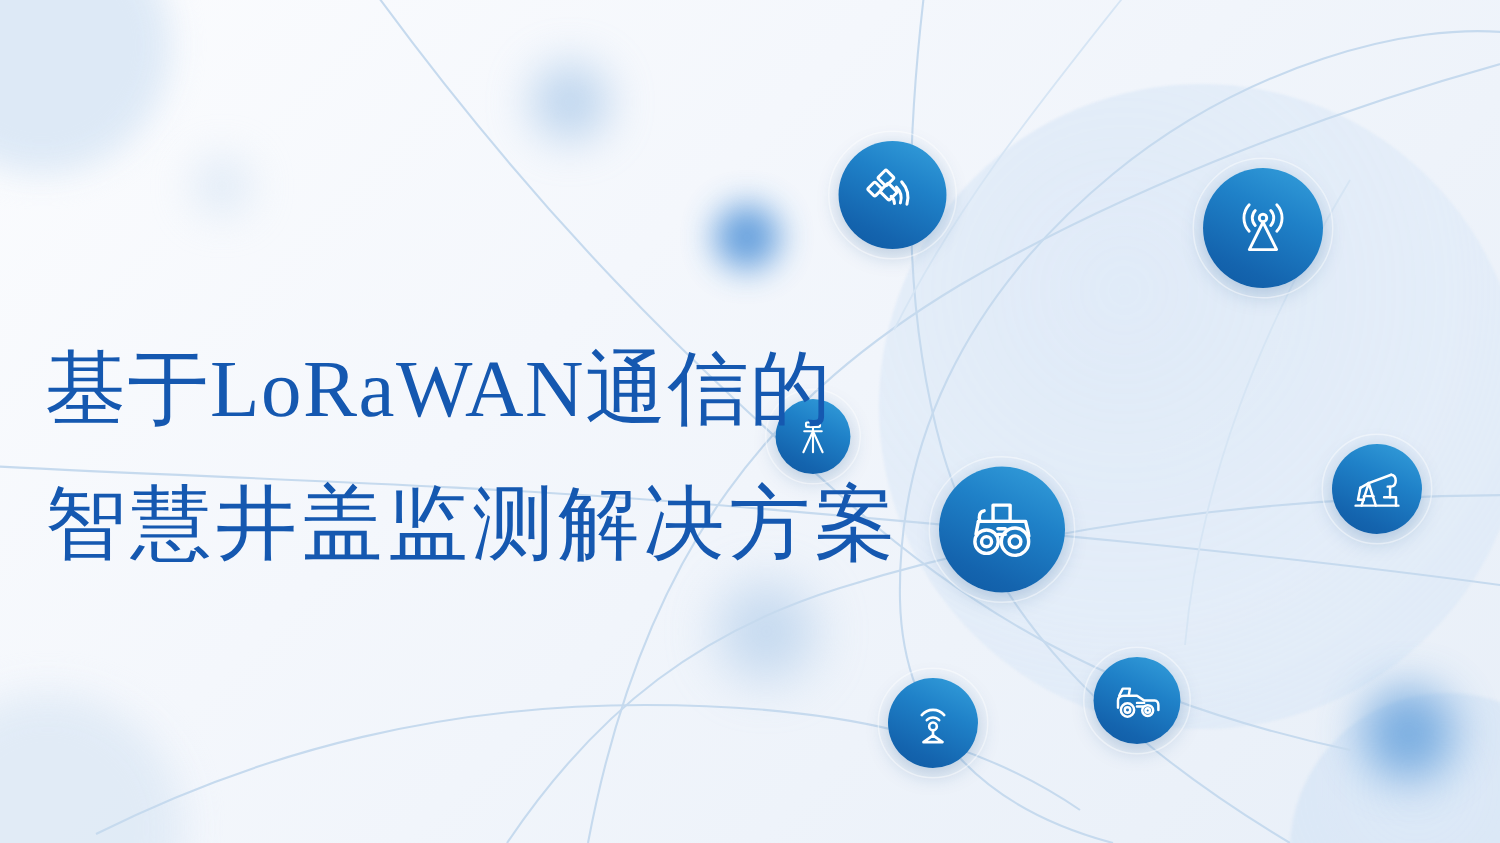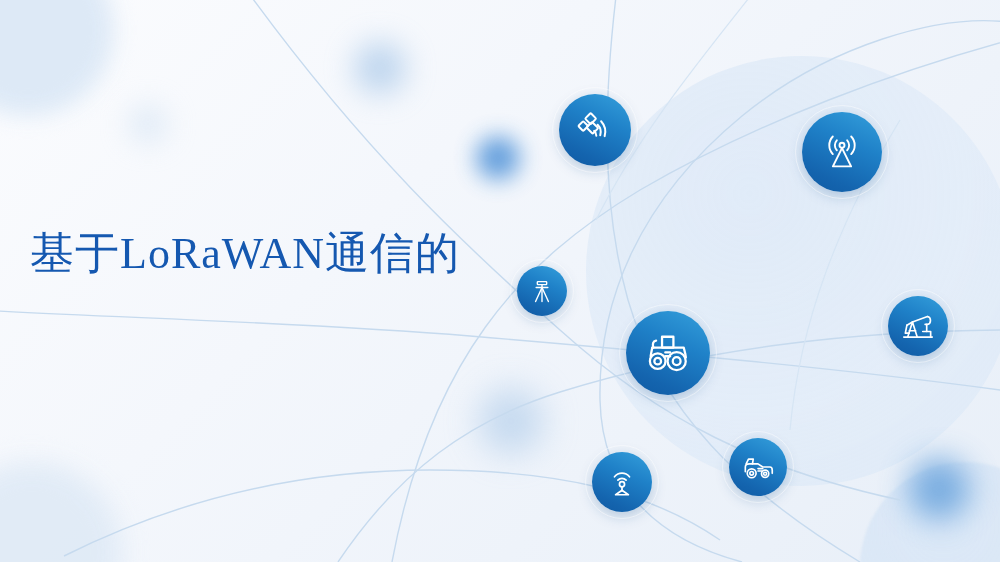--- a/index.html
+++ b/index.html
@@ -102,21 +102,21 @@
   
   .title-block {
     position: absolute;
     left: 30px;
     top: 232px;
     z-index: 6;
   }
   .title-line {
     color: #1558b0;
     font-family: "Liberation Serif", serif;
-    font-size: 44px;
+    font-size: 54px;
     font-weight: 400;
     line-height: 1;
     letter-spacing: 1px;
     white-space: nowrap;
   }
   .title-line.l1 { margin-bottom: 36px; }
   .title-line.l2 { letter-spacing: 3px; }
 
   
   .node {
@@ -165,20 +165,21 @@
       <path d="M 64 556 C 180 498, 300 470, 430 470 C 560 470, 650 492, 720 540"></path>
     </g>
     <g fill="none" stroke="#d6e5f4" stroke-width="1.2">
       <path d="M 760 -16 C 700 60, 640 132, 596 220"></path>
       <path d="M 900 120 C 840 220, 800 320, 790 430"></path>
     </g>
   </svg>
 
   <div class="title-block">
     <div class="title-line l1">基于LoRaWAN通信的</div>
+    <div class="title-line l2">智慧井盖监测解决方案</div>
   </div>
 
   <div class="node" style="left:559px; top:94px; width:72px; height:72px;">
     <span class="ring"></span>
     <svg width="42" height="42" viewBox="0 0 48 48">
       <g fill="none" stroke="#ffffff" stroke-width="2.3" stroke-linecap="round" stroke-linejoin="round">
         <rect x="14.5" y="6.5" width="9" height="9" rx="1.2" transform="rotate(45 19 11)"></rect>
         <rect x="6.5" y="15.5" width="8" height="8" rx="1.2" transform="rotate(45 10.5 19.5)"></rect>
         <rect x="16" y="17" width="10" height="9" rx="1.2" transform="rotate(45 21 21.5)"></rect>
         <path d="M 27 18 A 12 12 0 0 1 30 30"></path>

